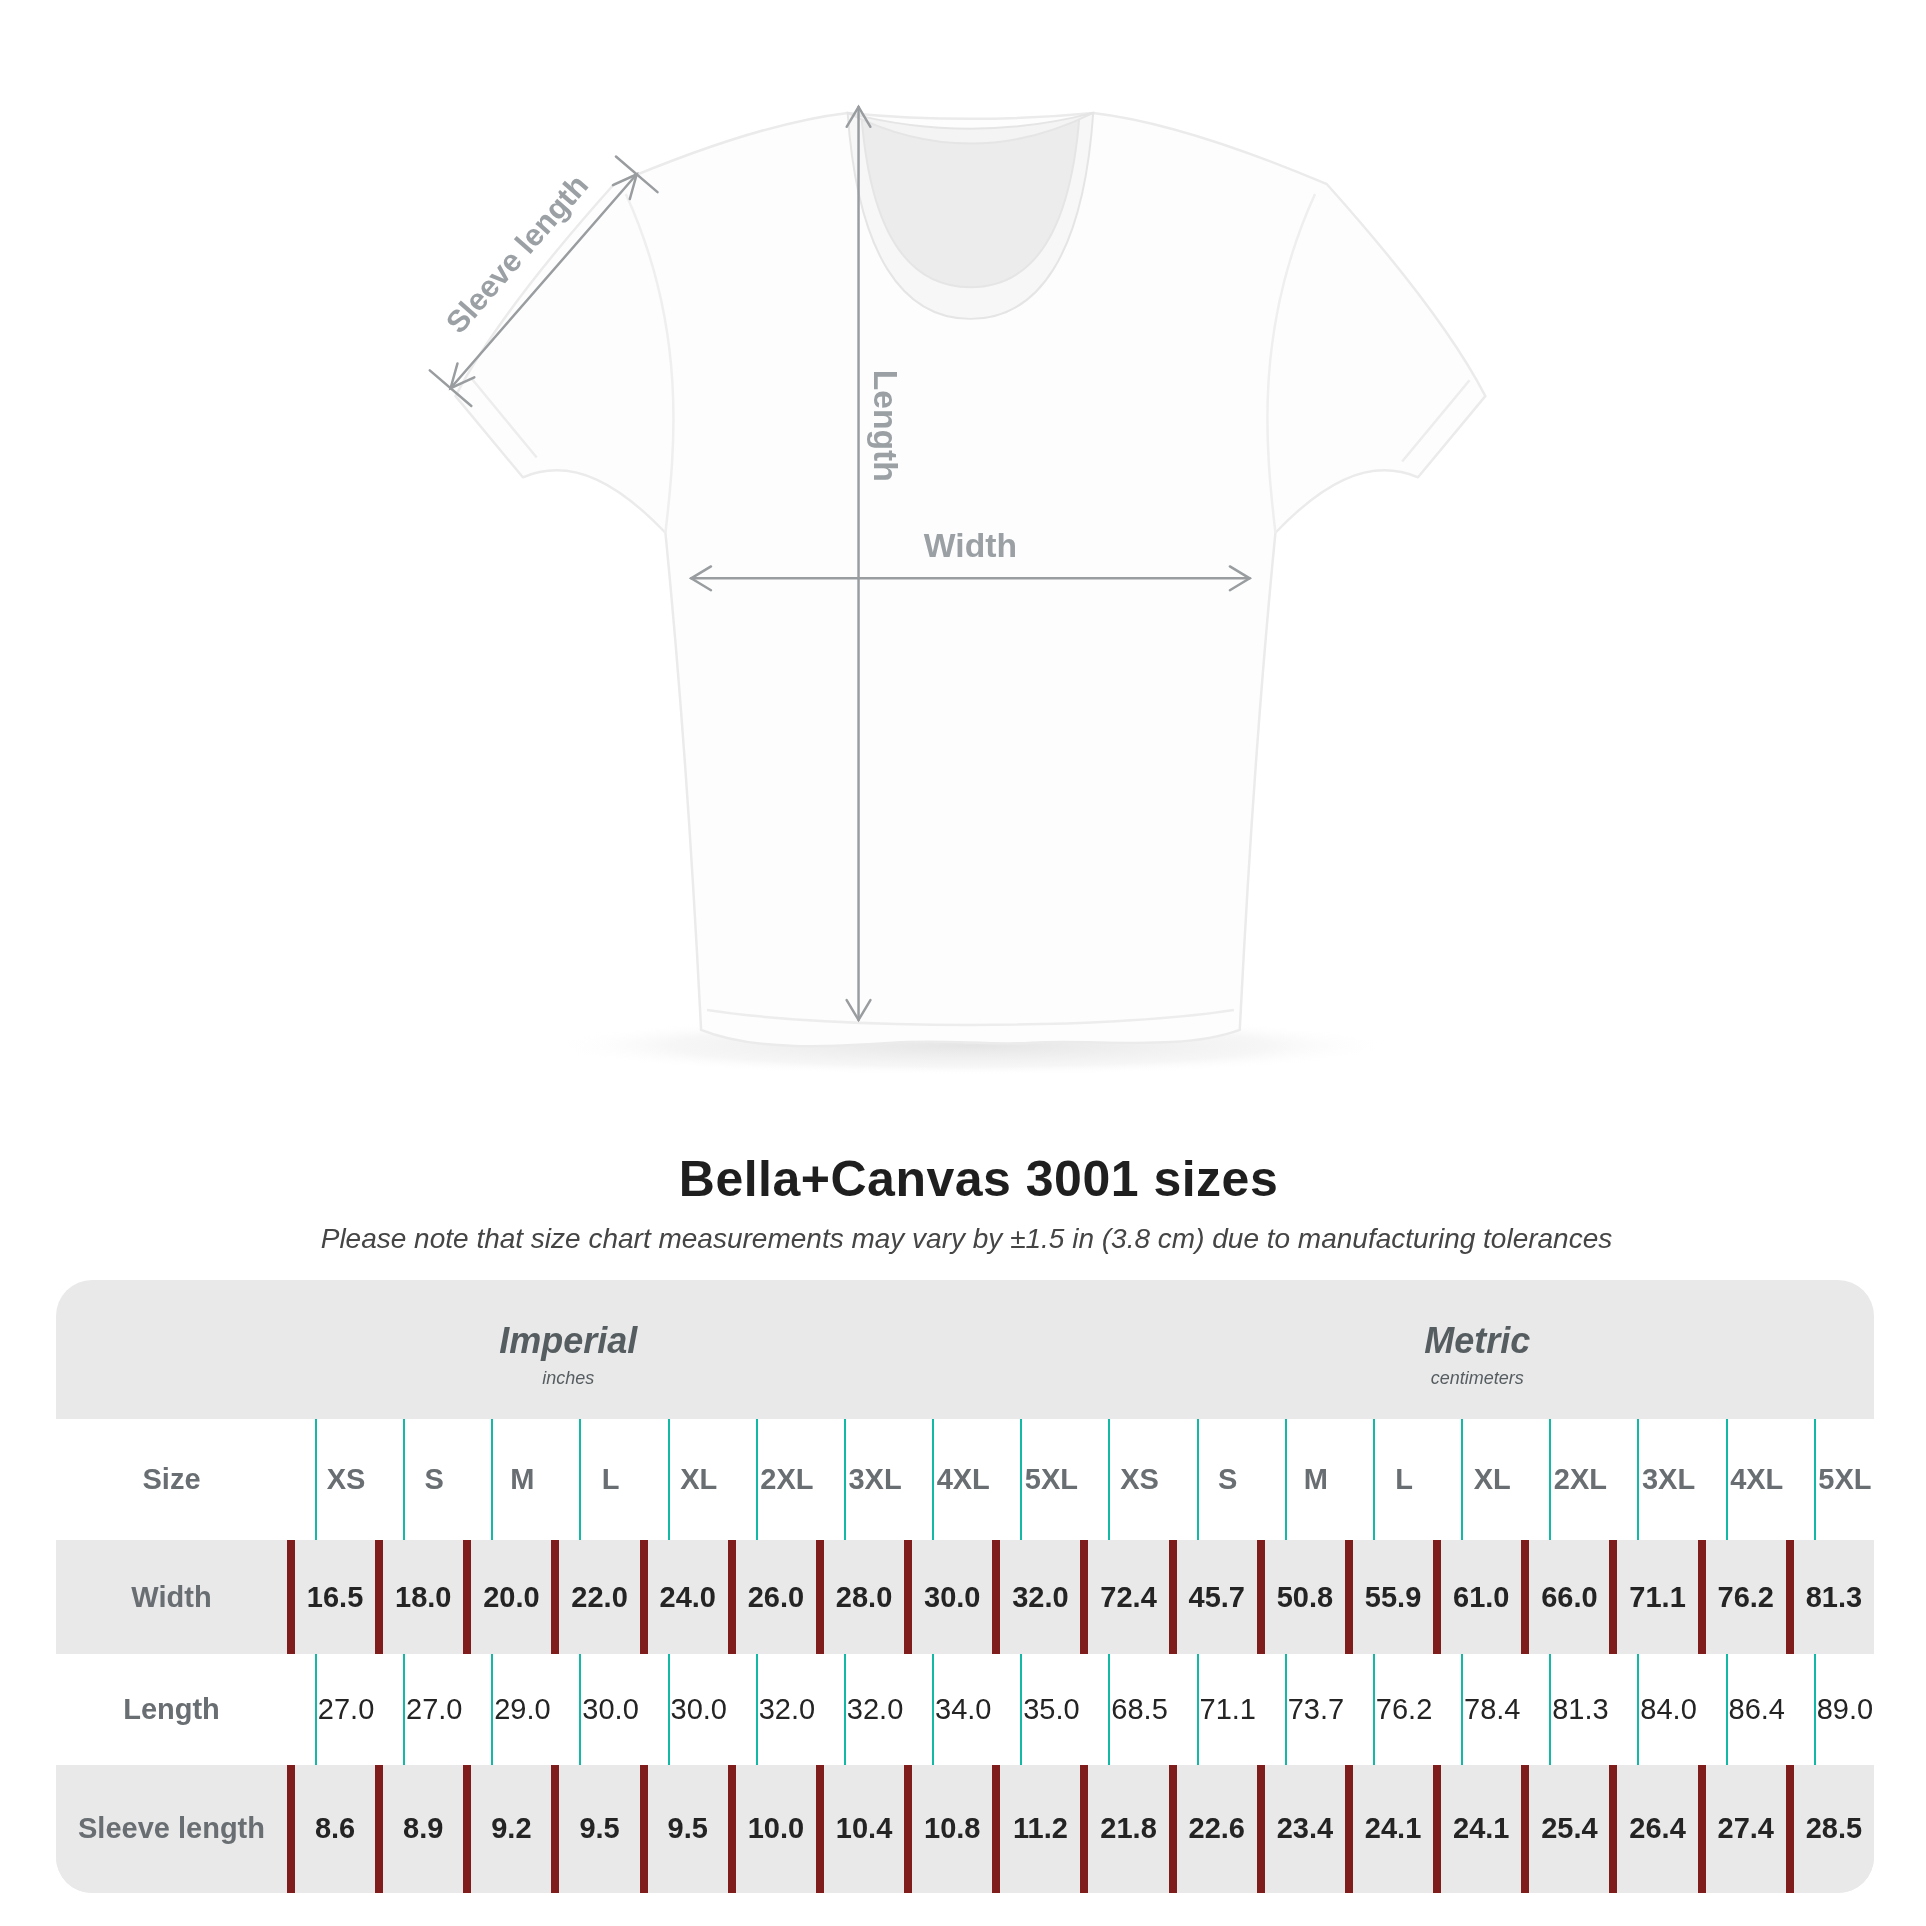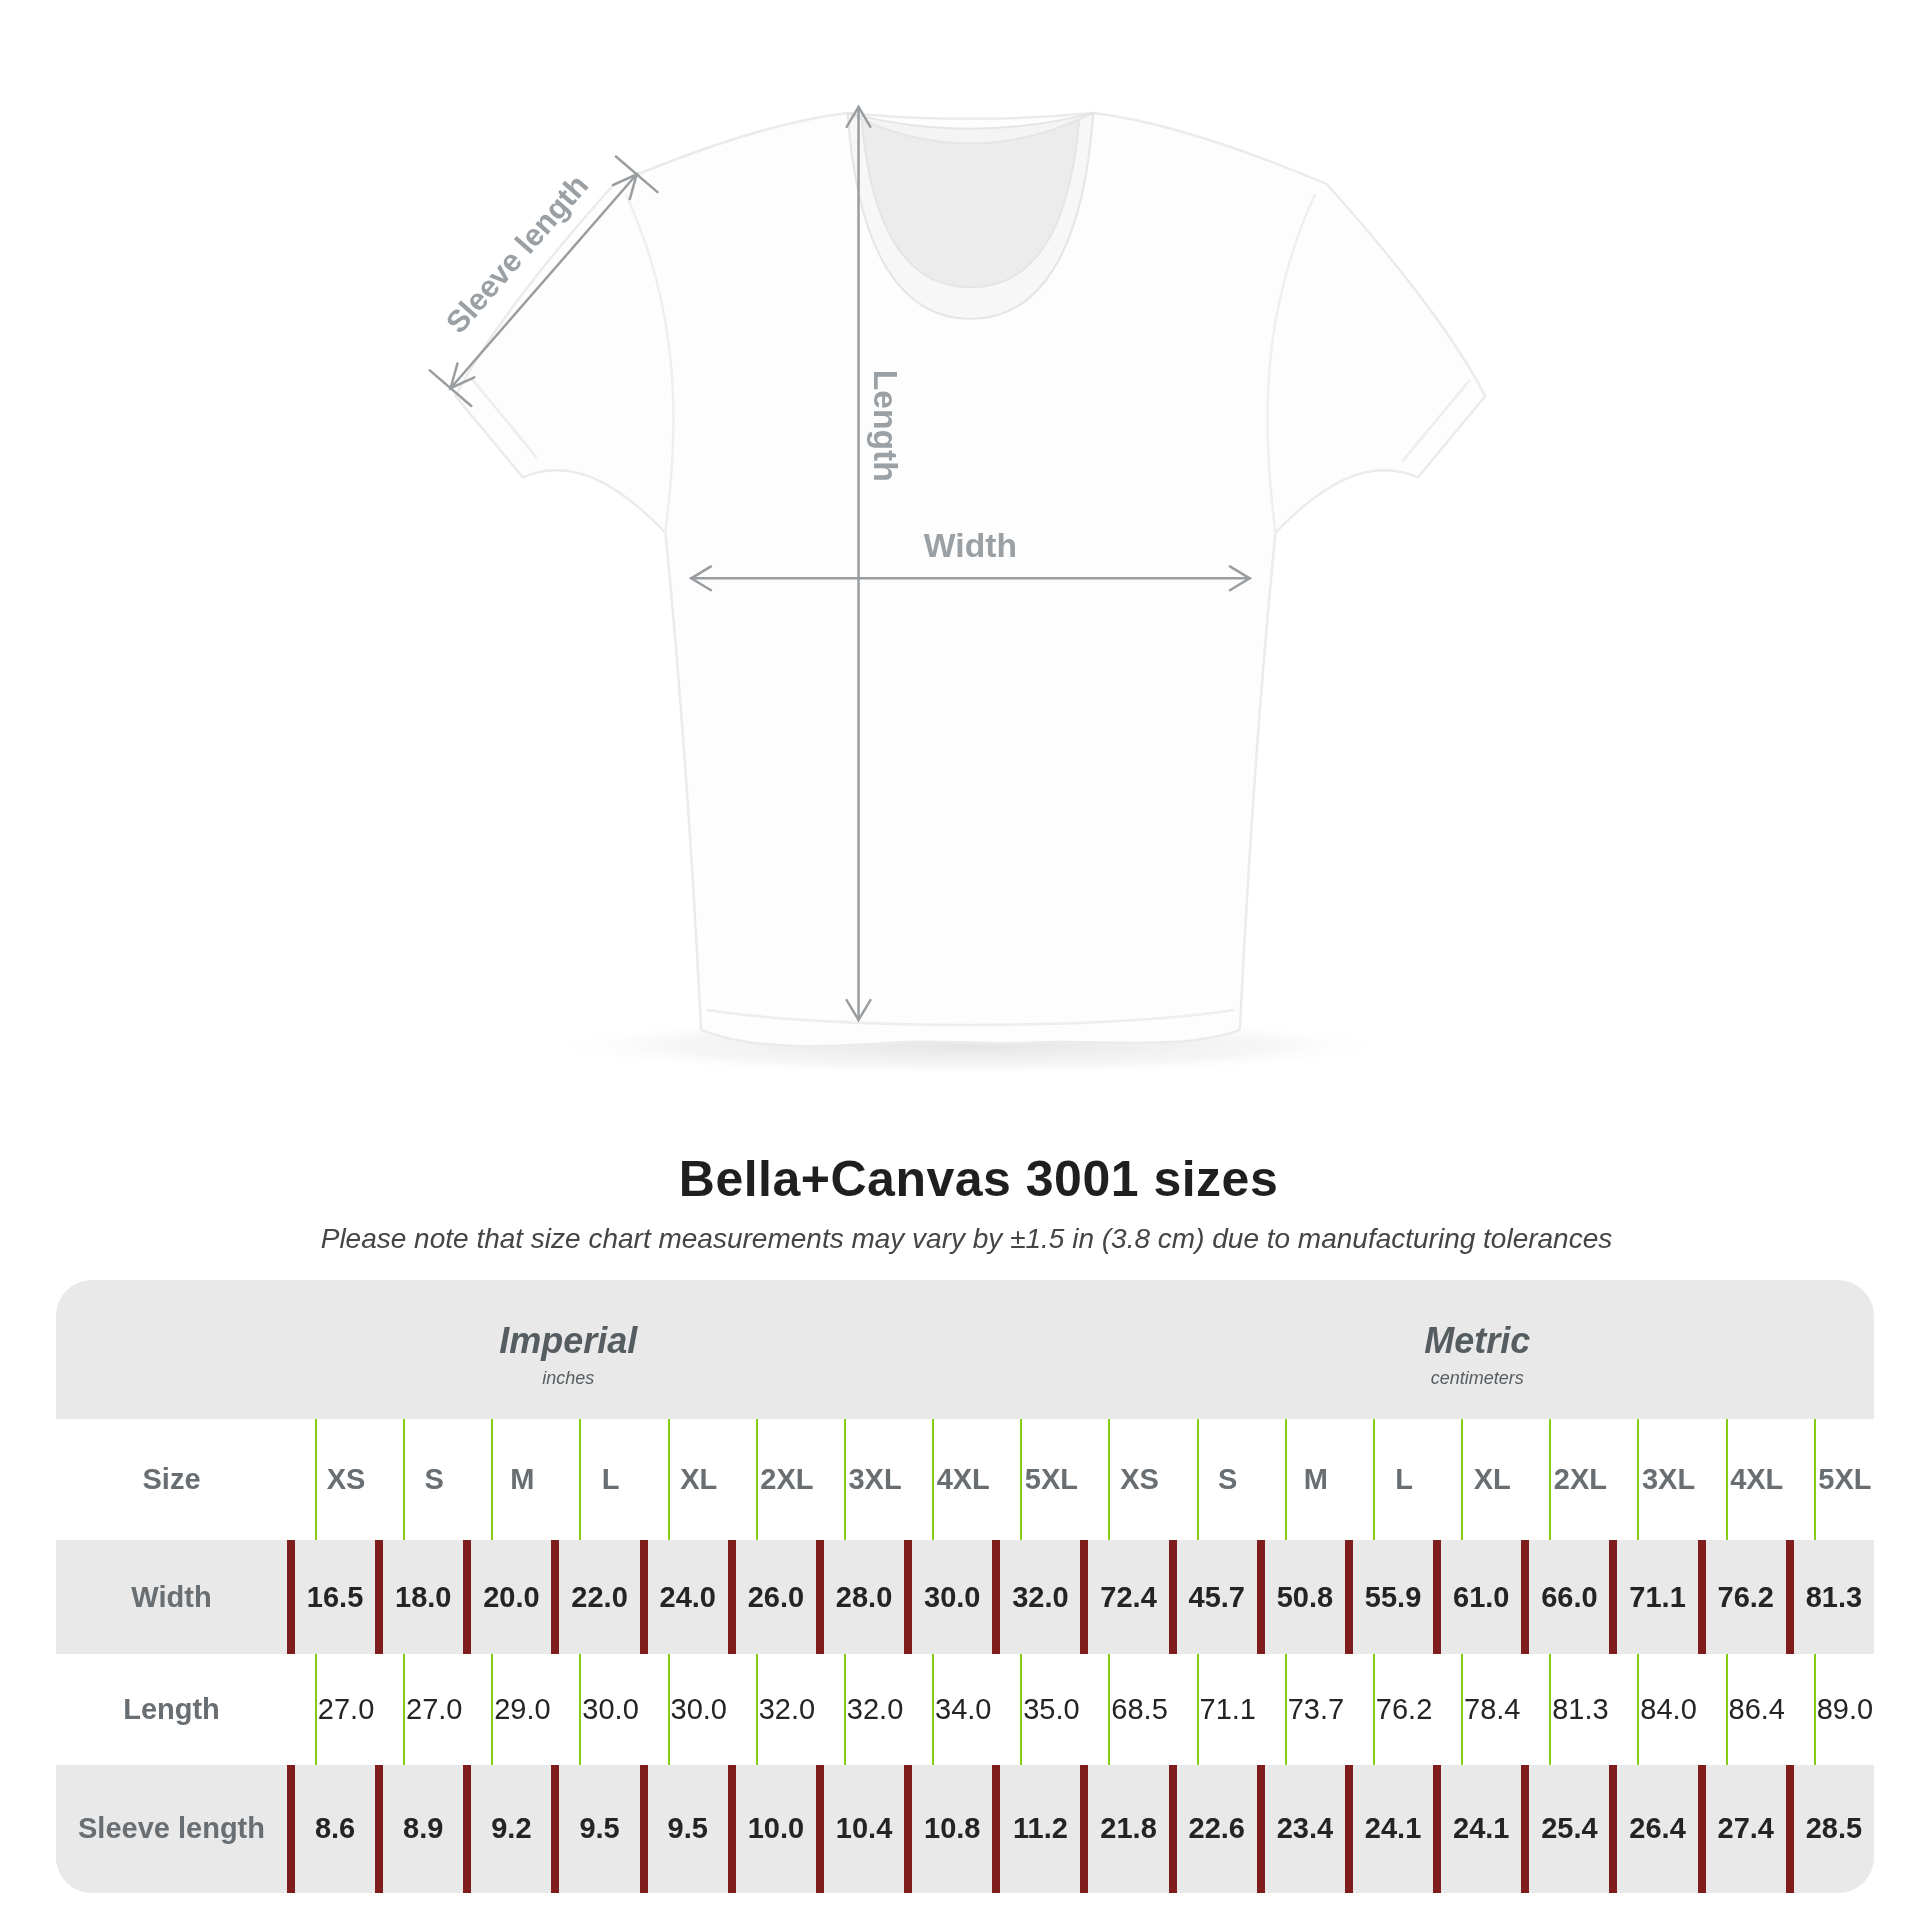--- a/index.html
+++ b/index.html
@@ -40,21 +40,21 @@
   .group-left{grid-column:1 / 11;}
   .group-right{grid-column:11 / 20;}
   .group-label{font-size:36px;font-weight:bold;font-style:italic;color:#565d61;}
   .group-unit{font-size:18px;font-style:italic;color:#565d61;}
 
   .cell{
     display:flex;align-items:center;justify-content:center;
     font-size:29px;color:#242424;
   }
   .row-white{background:#ffffff;}
-  .row-white .cell + .cell{border-left:2px solid #84cc16;margin-left:28px;}
+  .row-white .cell + .cell{border-left:2px solid #14b8a6;margin-left:28px;}
   .row-gray{background:#e9e9e9;}
   .row-gray .cell + .cell{border-left:8px solid #7f1d1d;font-weight:bold;}
   .head-cell,.label-cell{font-weight:bold;color:#696e72;}
   .row-sleeve .cell{padding-bottom:14px;}
 </style>
 </head>
 <body>
 
 <div class="stage">
 

